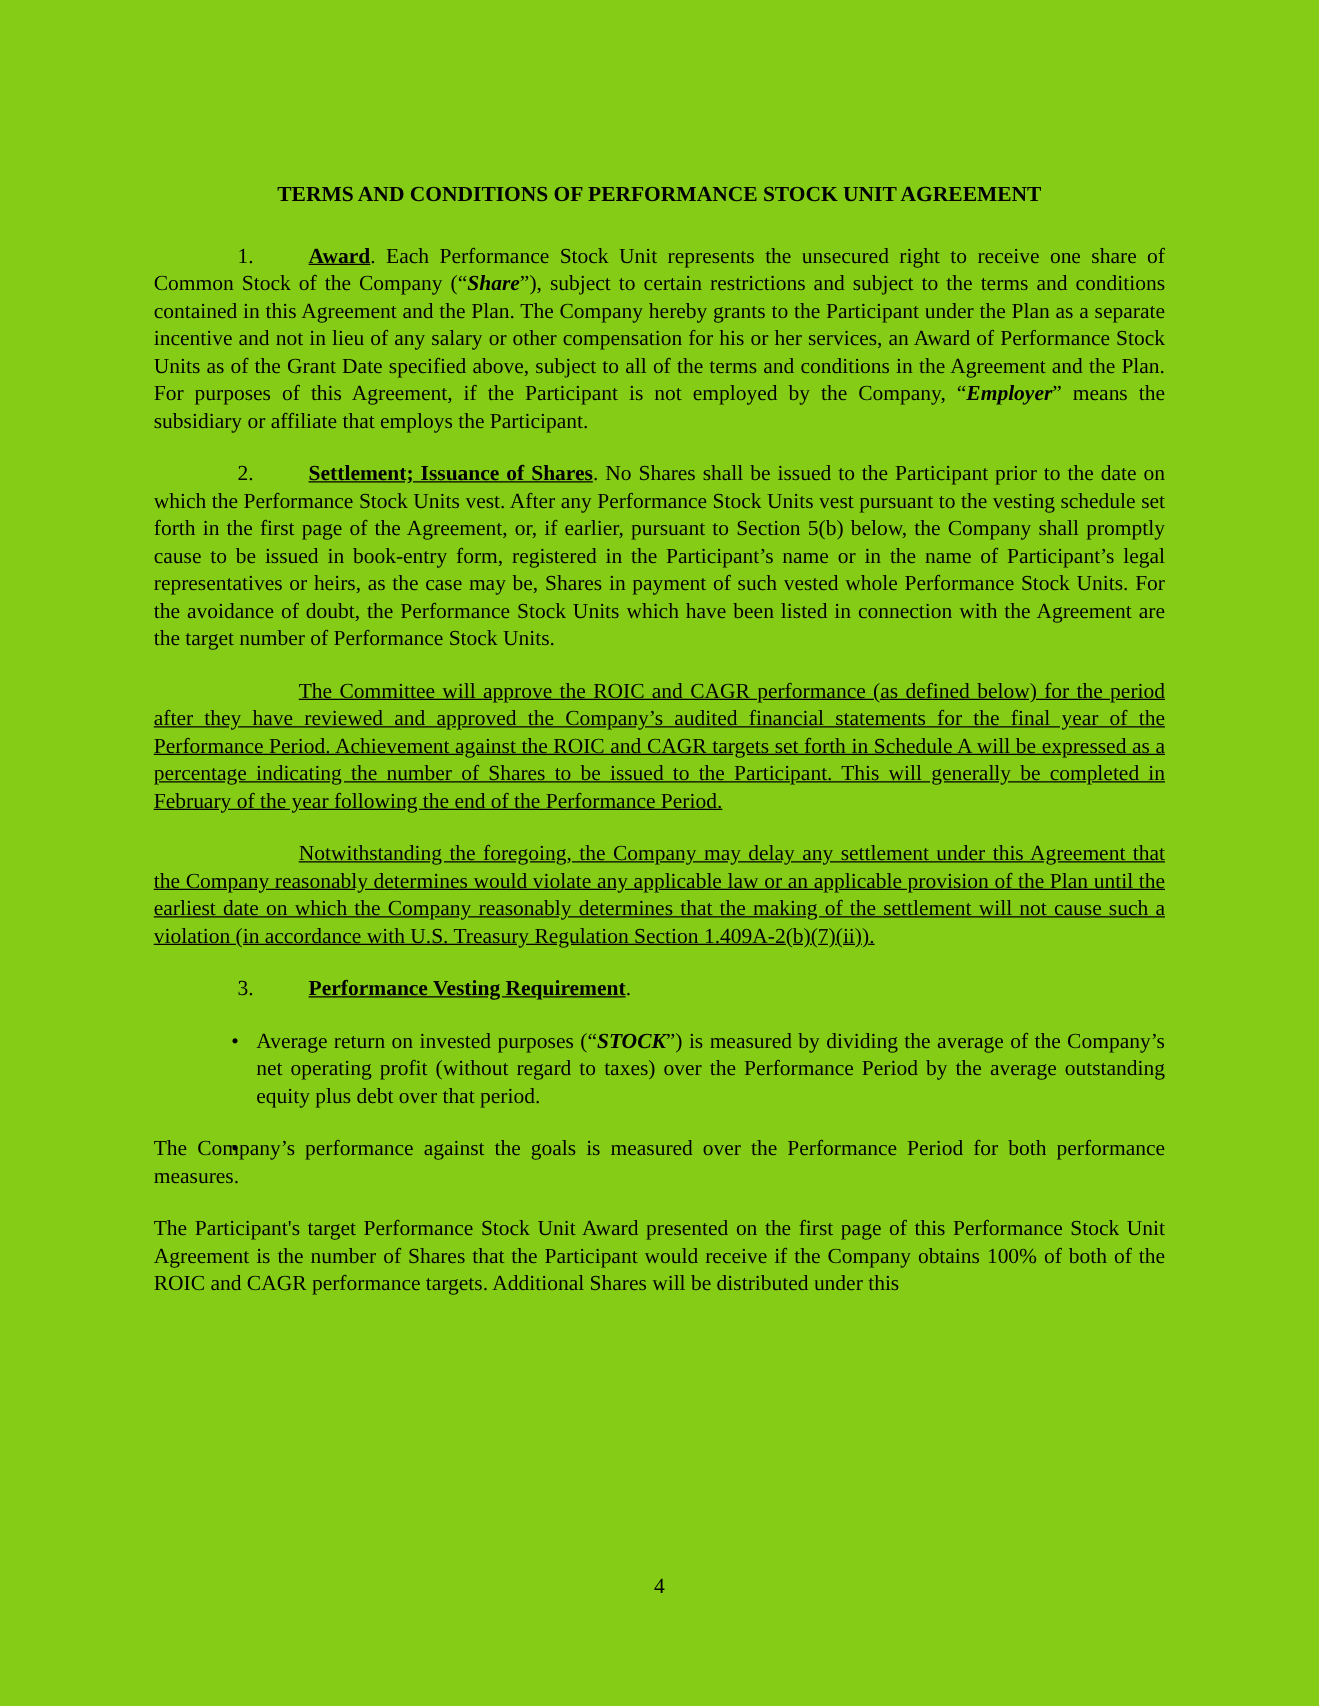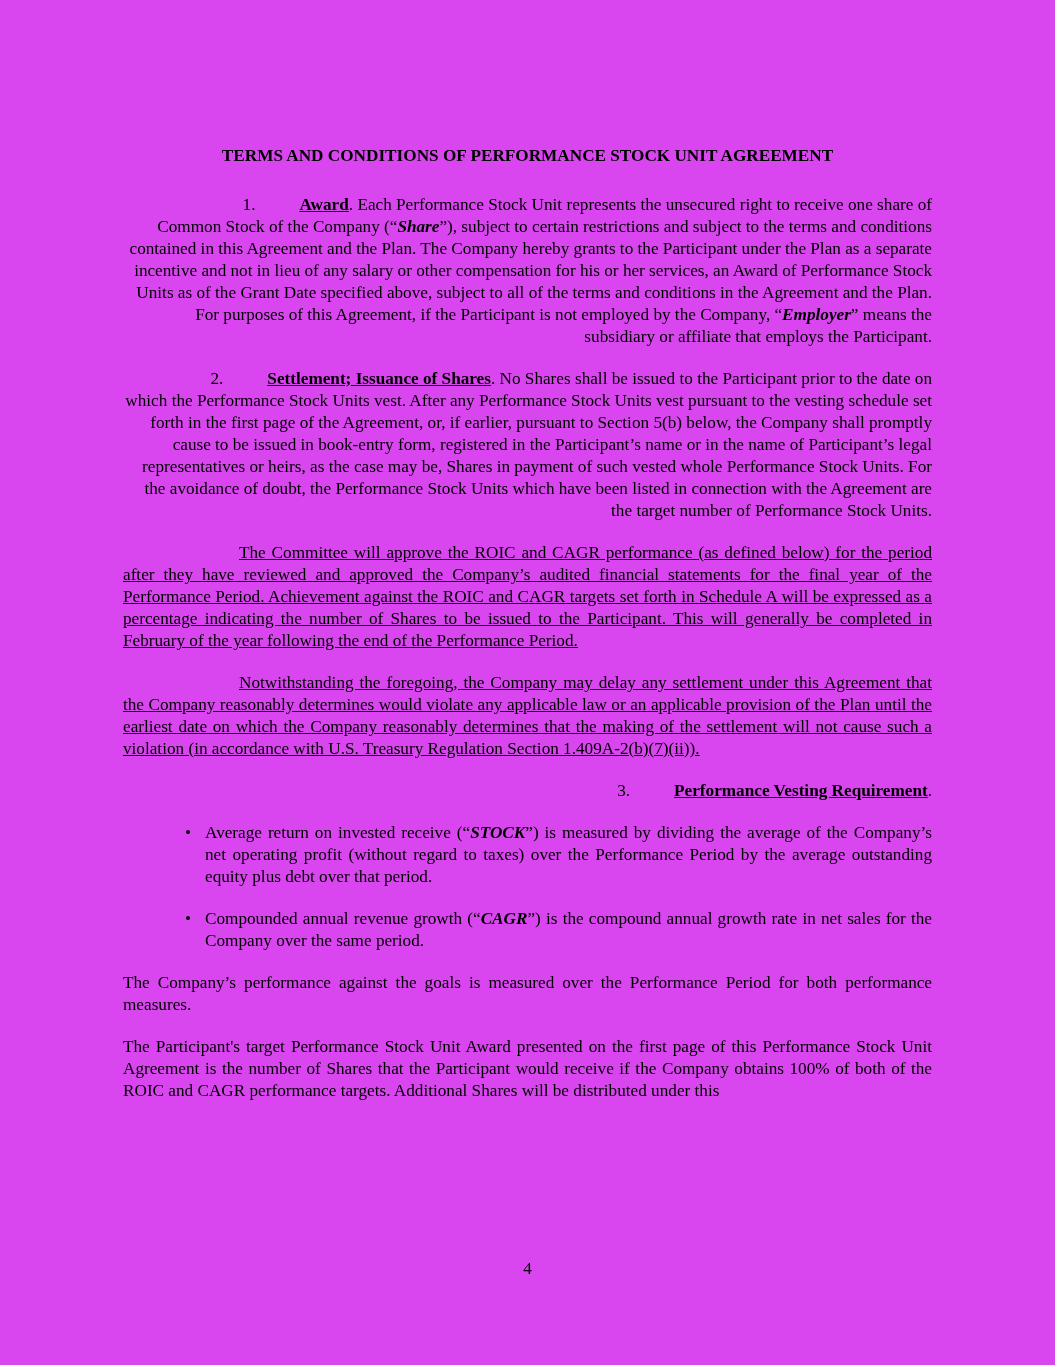--- a/index.html
+++ b/index.html
@@ -6,39 +6,39 @@
   html, body {
     margin: 0;
     padding: 0;
     background: #ffffff;
   }
   .page {
     position: relative;
     width: 1055px;
     height: 1365px;
     margin: 0 auto;
-    background: #d946ef;
+    background: #84cc16;
     color: #000000;
     font-family: "Liberation Serif", "DejaVu Serif", serif;
     font-size: 17.2px;
     line-height: 22px;
     padding: 145px 123px 0 123px;
     overflow: hidden;
   }
   .title {
     margin: 0 0 27px 0;
     text-align: center;
     font-size: 17.2px;
     line-height: 22px;
   }
   .para {
     margin: 0 0 20px 0;
   }
   .justify { text-align: justify; }
-  .indent-num { text-indent: 67px; text-align: right; }
+  .indent-num { text-indent: 67px; }
   .indent-body { text-indent: 116px; text-decoration: underline; }
   .tab { display: inline-block; width: 44px; }
   .b { font-weight: bold; }
   .i { font-style: italic; }
   .u { text-decoration: underline; }
   .bullet-item {
     position: relative;
     padding-left: 82px;
     margin: 0 0 20px 0;
   }
@@ -71,26 +71,25 @@
   <p class="para justify indent-body"><span>The Committee will approve the ROIC and CAGR performance (as defined below) for the period after they have reviewed and approved the Company’s audited financial statements for the final year of the Performance Period.  Achievement against the ROIC and CAGR targets set forth in Schedule A will be expressed as a percentage indicating the number of Shares to be issued to the Participant. This will generally be completed in February of the year following the end of the Performance Period.</span></p>
 
   <p class="para justify indent-body"><span>Notwithstanding the foregoing, the Company may delay any settlement under this Agreement that the Company reasonably determines would violate any applicable law or an applicable provision of the Plan until the earliest date on which the Company reasonably determines that the making of the settlement will not cause such a violation (in accordance with U.S. Treasury Regulation Section 1.409A-2(b)(7)(ii)).</span></p>
 
   <p class="para indent-num"><span>3.</span><span class="tab"></span><span class="b u">Performance Vesting Requirement</span><span>.</span></p>
 
 
 
   <div class="bullet-item justify">
     <span class="bullet-marker">•</span>
-    <span><span>Average return on invested receive (“</span><span class="b i">STOCK</span><span>”) is measured by dividing the average of the Company’s net operating profit (without regard to taxes) over the Performance Period by the average outstanding equity plus debt over that period.</span></span>
+    <span><span>Average return on invested purposes (“</span><span class="b i">STOCK</span><span>”) is measured by dividing the average of the Company’s net operating profit (without regard to taxes) over the Performance Period by the average outstanding equity plus debt over that period.</span></span>
   </div>
 
   <div class="bullet-item justify">
     <span class="bullet-marker">•</span>
-    <span><span>Compounded annual revenue growth (“</span><span class="b i">CAGR</span><span>”) is the compound annual growth rate in net sales for the Company over the same period.</span></span>
   </div>
 
   <p class="para justify"><span>The Company’s performance against the goals is measured over the Performance Period for both performance measures.</span></p>
 
   <p class="para justify"><span>The Participant's target Performance Stock Unit Award presented on the first page of this Performance Stock Unit Agreement is the number of Shares that the Participant would receive if the Company obtains 100% of both of the ROIC and CAGR performance targets. Additional Shares will be distributed under this</span></p>
 
   <div class="page-number">4</div>
 
 </div>
 

